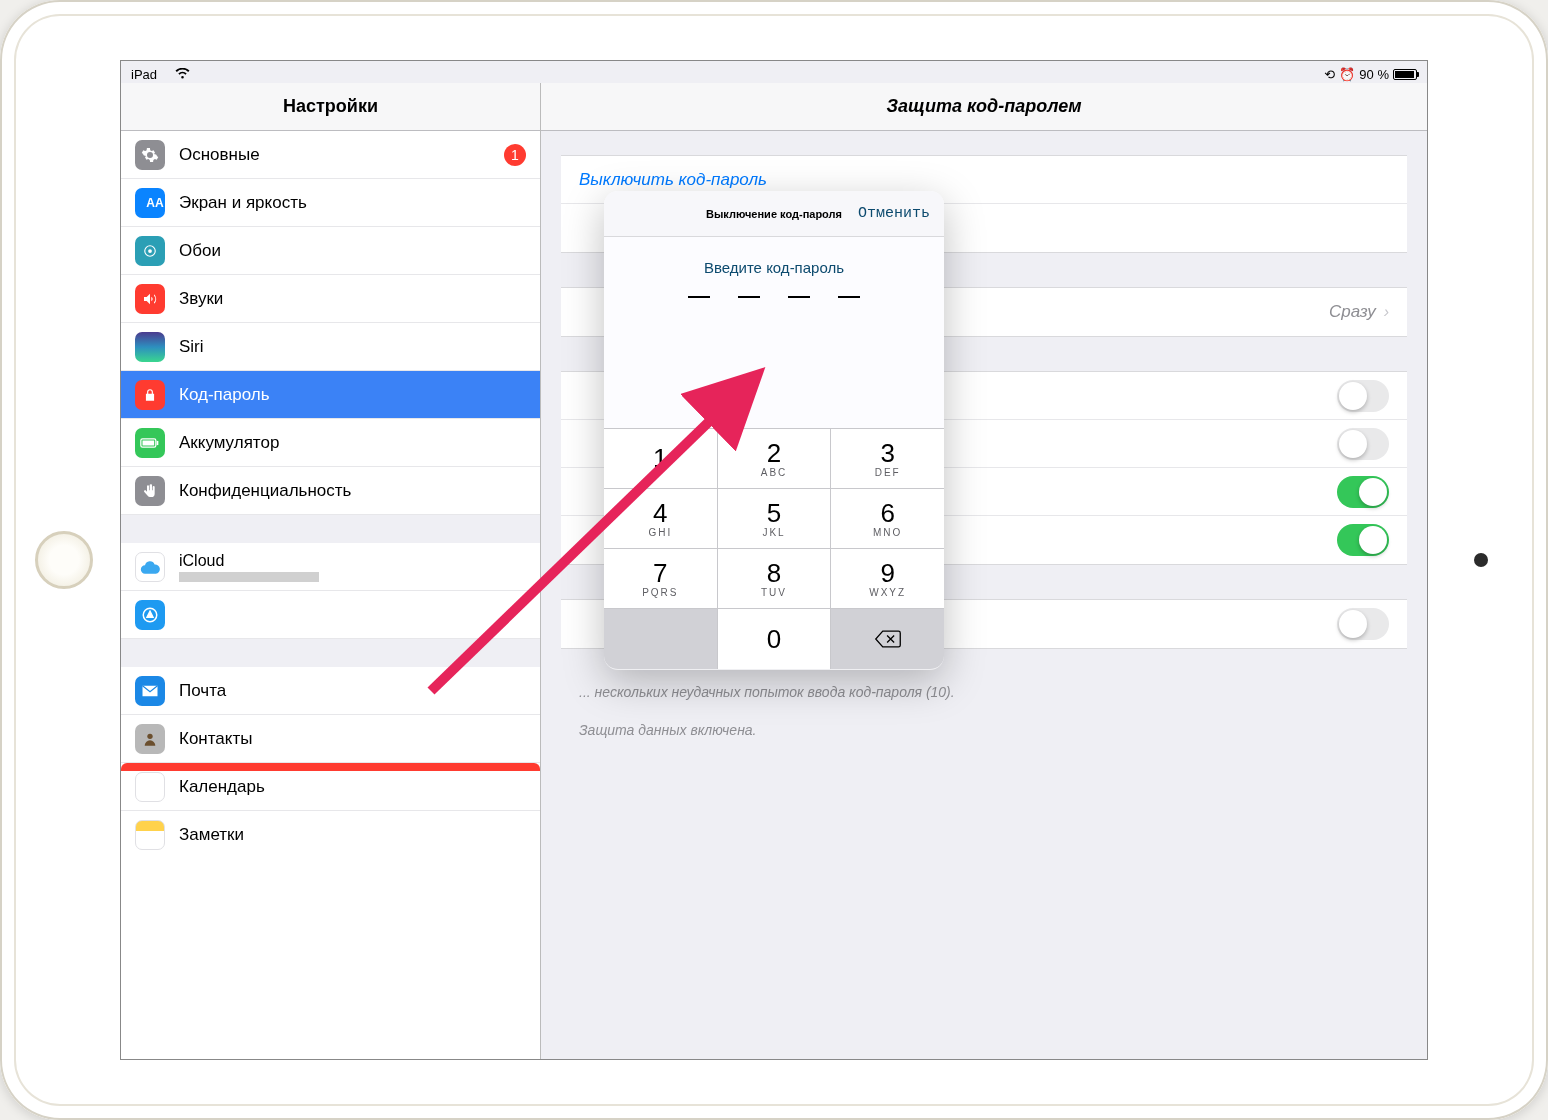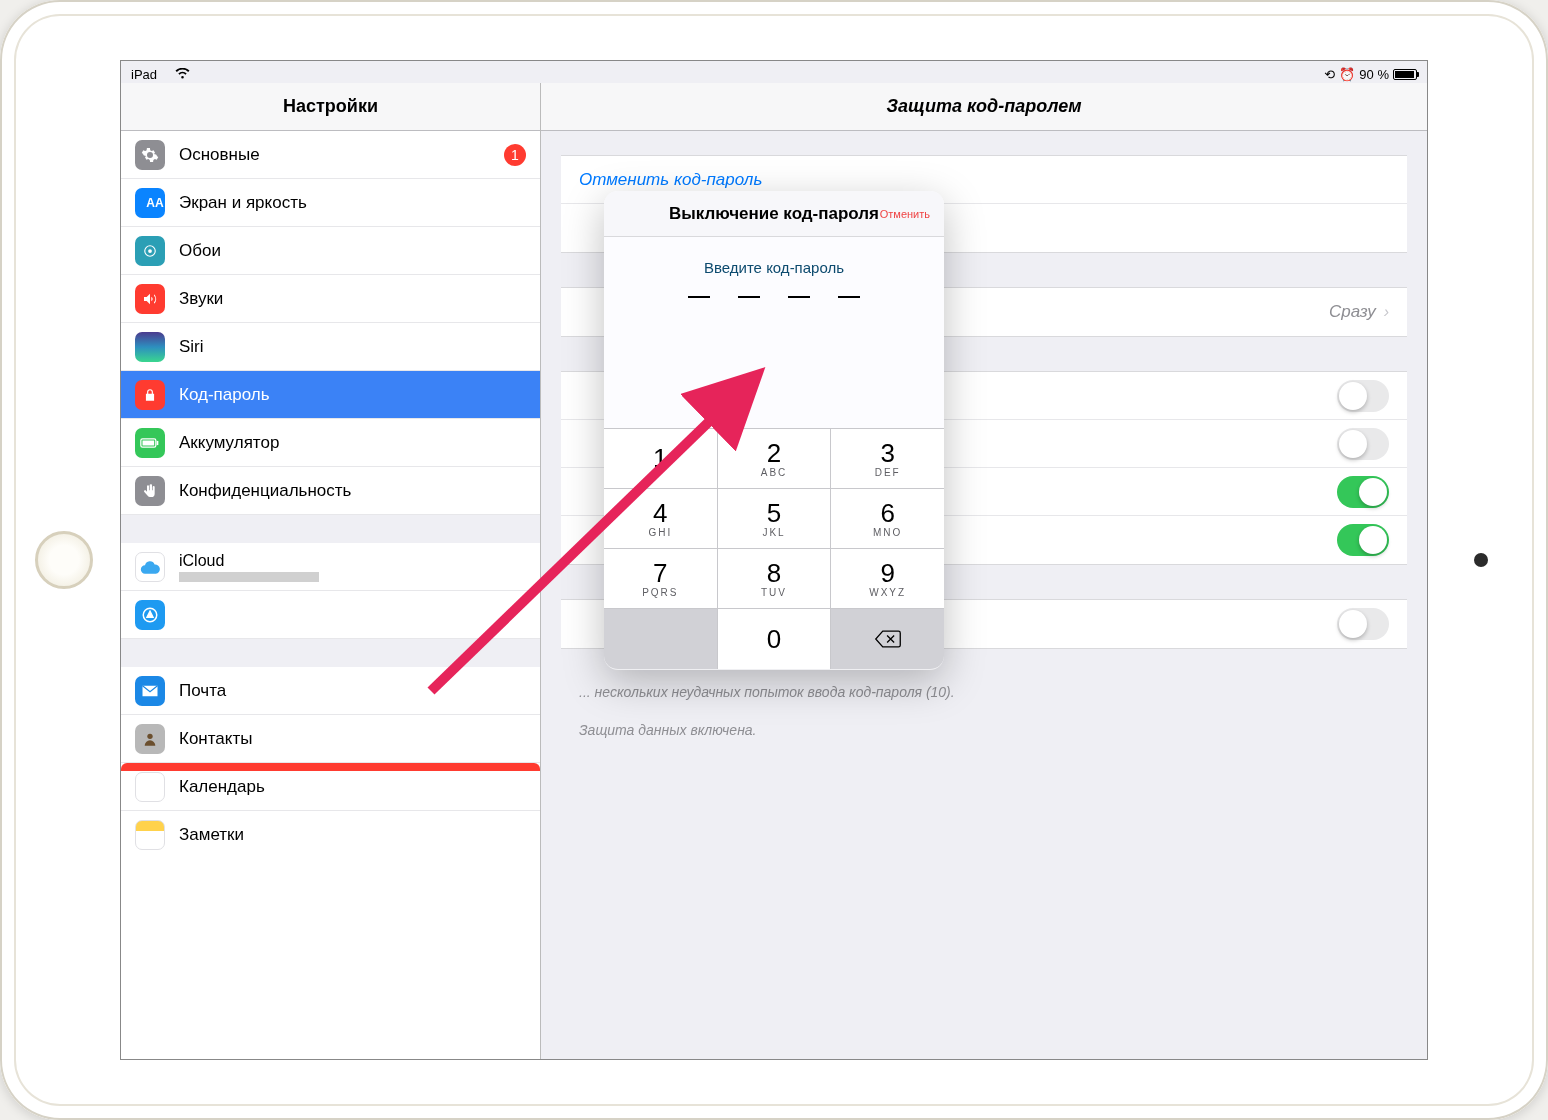--- a/index.html
+++ b/index.html
@@ -51,22 +51,22 @@
   .switch .knob { width: 28px; height: 28px; border-radius: 50%; background: #fff; position: absolute; top: 2px; box-shadow: 0 2px 4px rgba(0,0,0,0.25); }
   .switch.off { background: #e9e9ea; }
   .switch.off .knob { left: 2px; }
   .switch.on { background: #34c759; }
   .switch.on .knob { right: 2px; }
   .footer-text { color: #8e8e93; font-size: 14px; padding: 0 38px 18px 38px; line-height: 1.4; }
 
   
   .popover { position: absolute; left: 50%; top: 130px; transform: translateX(-50%); width: 340px; background: #fcfcff; border-radius: 14px; box-shadow: 0 12px 40px rgba(0,0,0,0.25); overflow: hidden; z-index: 50; border-bottom: 1px solid rgba(0,0,0,0.05);}
   .popover-header { height: 46px; display: flex; align-items: center; justify-content: center; position: relative; border-bottom: 1px solid #d9d9dc; background: #f7f7fa; }
-  .popover-header .pv-title { font-size: 17px; font-weight: 600; }
-  .popover-header .pv-cancel { position: absolute; right: 14px; color: #ef4444; font-size: 11px; }
+  .popover-header .pv-title { font-size: 11px; font-weight: 600; }
+  .popover-header .pv-cancel { position: absolute; right: 14px; color: #0c4a6e; font-size: 15px; font-family: Liberation Mono, monospace; }
   .popover-body { padding: 22px 0 130px 0; text-align: center; }
   .pv-prompt { font-size: 15px; color: #0c4a6e; margin-bottom: 20px; }
   .pass-dots { display: flex; justify-content: center; gap: 28px; }
   .pass-dot { width: 22px; height: 2px; border-bottom: 2px solid #000; }
   .keypad { border-top: 1px solid #c8c8cc; }
   .keypad-row { display: flex; }
   .key { flex: 1; height: 60px; border-right: 1px solid #c8c8cc; border-bottom: 1px solid #c8c8cc; display: flex; flex-direction: column; align-items: center; justify-content: center; background: #fff; cursor: pointer; }
   .key:last-child { border-right: none; }
   .keypad-row:last-child .key { border-bottom: none; }
   .key .digit { font-size: 26px; line-height: 1; }
@@ -244,21 +244,21 @@
 
         </div>
       </div>
 
       <div class="right-pane">
         <div class="pane-header">Защита код-паролем</div>
 
         <div class="rp-list">
           <div class="rp-group">
             <div class="rp-row">
-              <span class="link">Отменить код-пароль</span>
+              <span class="link">Выключить код-пароль</span>
             </div>
             <div class="rp-row">
               <span class="link"></span>
             </div>
           </div>
 
           <div class="rp-group">
             <div class="rp-row">
               <span class="rlabel"></span>
               <span class="rvalue">Сразу</span>

